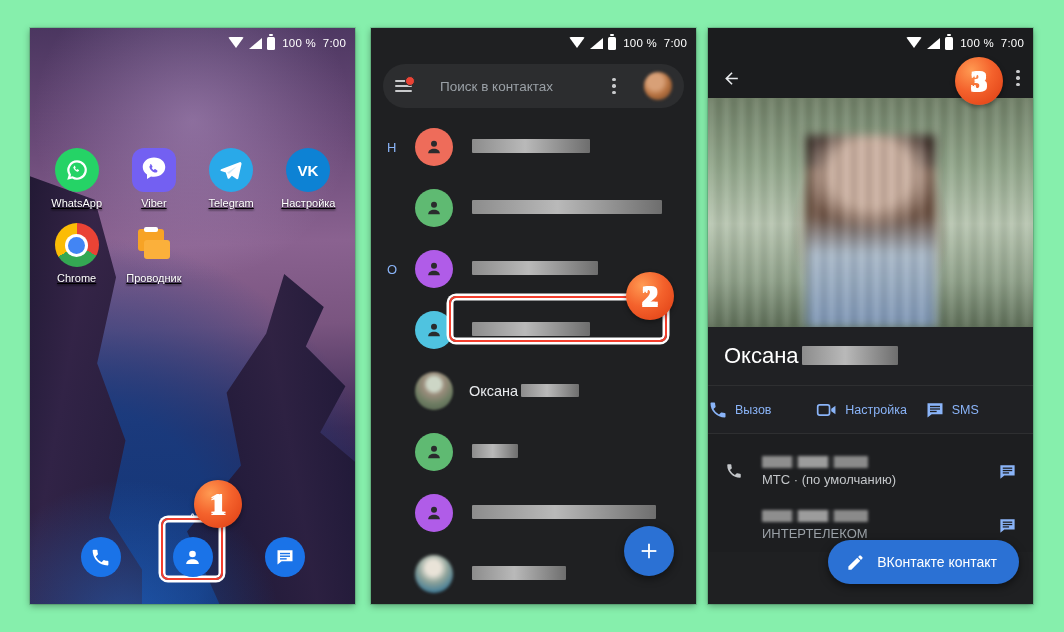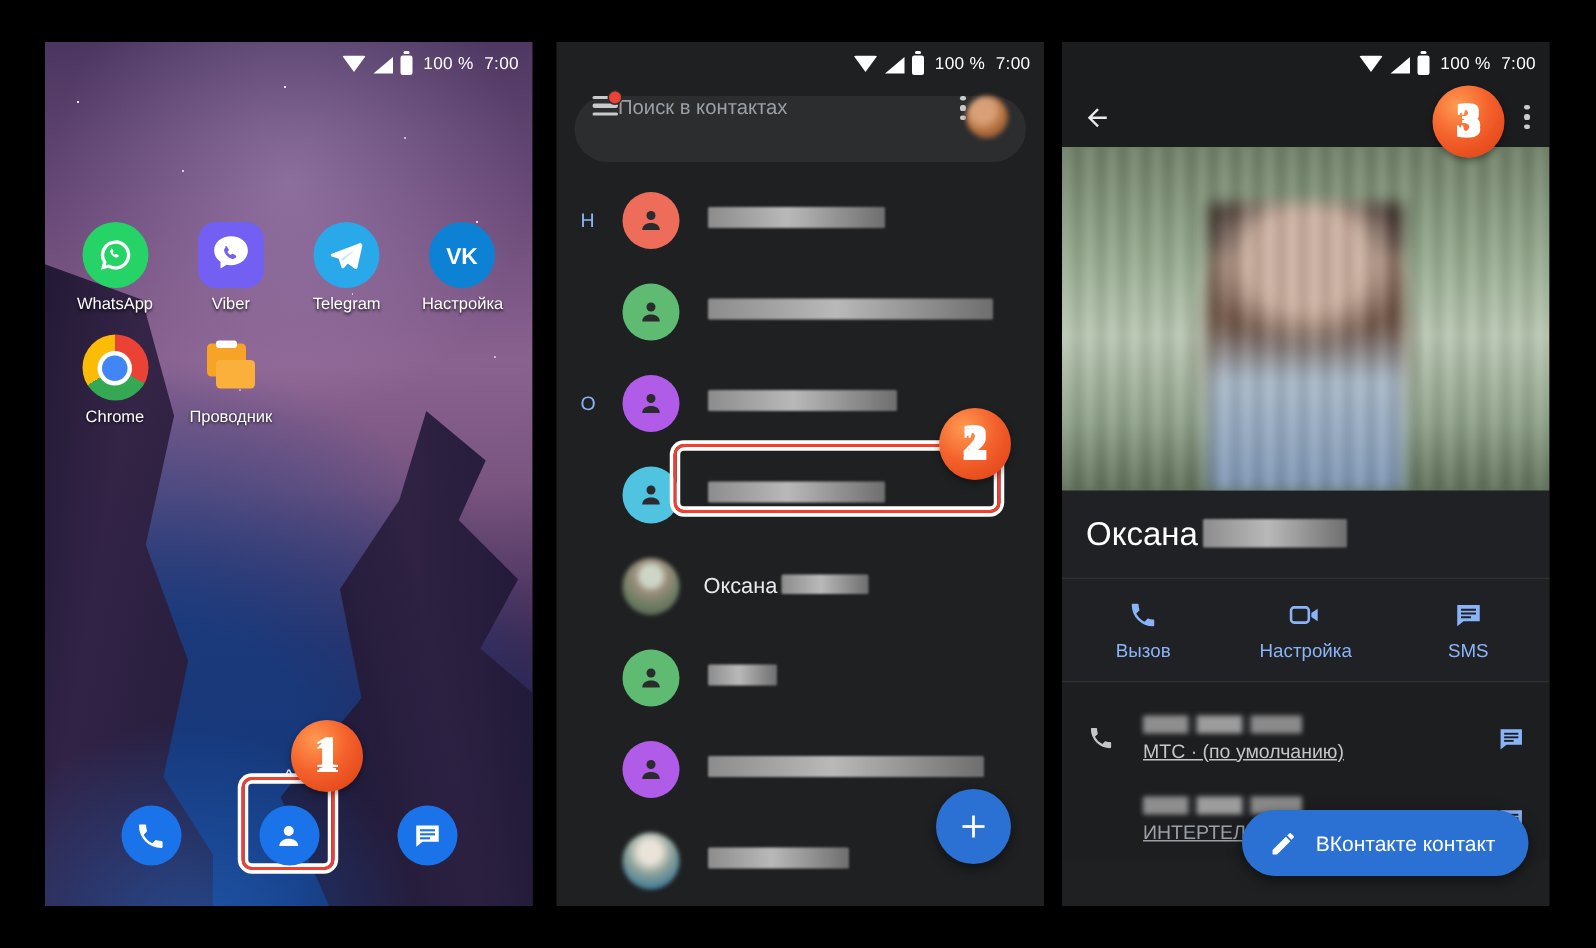--- a/index.html
+++ b/index.html
@@ -2,21 +2,21 @@
 <html><head>
 <meta charset="utf-8">
 <style>
   * { box-sizing: border-box; margin: 0; padding: 0; }
   html, body {
     width: 1064px; height: 632px;
     background: #ffffff;
     font-family: "Liberation Sans", sans-serif;
     overflow: hidden;
   }
-  .stage { position: relative; width: 1064px; height: 632px; background:#000000; }
+  .stage { position: relative; width: 1064px; height: 632px; background:#86efac; }
 
   
   .panel {
     position: absolute;
     top: 28px;
     width: 325px;
     height: 576px;
     background: #1f2022;
     overflow: hidden;
     box-shadow: 0 2px 7px rgba(0,0,0,.35), 0 0 0 1px rgba(0,0,0,.12);
@@ -93,21 +93,21 @@
       radial-gradient(1.2px 1.2px at 300px 210px, rgba(255,255,255,.55) 50%, transparent 51%),
       radial-gradient(1px 1px at 130px 232px, rgba(255,255,255,.45) 50%, transparent 51%);
   }
 
   .app-grid {
     position: absolute; left: 0; right: 0; top: 120px;
     display: grid; grid-template-columns: repeat(4, 1fr);
     row-gap: 14px; padding: 0 8px; z-index: 3;
   }
   .app {
-    display: flex; flex-direction: column; align-items: center; gap: 5px;
+    display: flex; flex-direction: column; align-items: center; gap: 5px; text-decoration: underline;
   }
   .app-ico { width: 44px; height: 44px; border-radius: 50%; position: relative;
              display:flex; align-items:center; justify-content:center; }
   .app-label {
     color: #fff; font-size: 11px; text-shadow: 0 1px 2px rgba(0,0,0,.85);
     white-space: nowrap;
   }
   
   .ic-viber { background:#7360f2; border-radius:12px; }
   .ic-whatsapp { background:#25d366; }
@@ -155,21 +155,21 @@
     font-family: "Liberation Serif", serif;
     text-shadow: -1.4px -1.4px 0 #fff, 1.4px -1.4px 0 #fff, -1.4px 1.4px 0 #fff, 1.4px 1.4px 0 #fff,
                  0 0 2px rgba(0,0,0,.2);
     z-index: 30;
   }
 
   
   .search-bar {
     position: relative; margin: 6px 12px 0 12px; height: 44px;
     background: #2c2d2f; border-radius: 24px;
-    display: flex; align-items: flex-start; padding: 0 12px; gap: 0;
+    display: flex; align-items: center; padding: 0 12px; gap: 28px;
   }
   .burger { position: relative; width: 17px; height: 13px; flex: none; }
   .burger i { position:absolute; left:0; width:17px; height:2.2px; background:#c9cacc; border-radius:2px; }
   .burger i:nth-child(1){ top:0 } .burger i:nth-child(2){ top:5.4px } .burger i:nth-child(3){ top:10.8px }
   .burger .dot {
     position:absolute; right:-3px; top:-4px; width:10px; height:10px; border-radius:50%;
     background:#ea4335; border:1.5px solid #2c2d2f;
   }
   .search-ph { flex:1; color:#9aa0a6; font-size: 13.5px; }
   .kebab { width: 4px; flex: none; display:flex; flex-direction:column; gap:3px; align-items:center; }
@@ -245,37 +245,37 @@
   }
   .det-name-wrap {
     background:#202124; padding: 16px 16px 16px 16px;
     border-bottom: 1px solid #2e2f31;
   }
   .det-name { color:#fff; font-size: 22px; white-space:nowrap; }
   .det-actions {
     display:flex; background:#202124; border-bottom: 1px solid #2e2f31;
   }
   .act {
-    flex:1; display:flex; flex-direction:column; align-items:center; gap:7px;
+    flex:1; display:flex; align-items:center; gap:7px;
     padding: 14px 0 13px 0;
   }
   .act-lbl { color:#8ab4f8; font-size: 12.5px; }
   .det-rows { background:#1d1e20; padding-top: 10px; }
   .det-row {
     position: relative; display:flex; align-items:center;
     padding: 9px 16px 9px 16px; gap: 18px; min-height: 54px;
   }
   .det-row .left-ico { width: 20px; flex:none; display:flex; justify-content:center; }
   .det-row .mid { flex:1; display:flex; flex-direction:column; gap:4px; }
   .num-red {
     height: 12px; width: 106px; border-radius:1px;
     background: linear-gradient(90deg, #8e8e8e 0 28%, #2a2b2d 28% 34%, #9c9c9c 34% 62%, #2a2b2d 62% 68%, #8a8a8a 68% 100%);
     filter: blur(1.6px);
   }
-  .num-sub { color:#c3c6c9; font-size: 13px; text-decoration: underline; }
+  .num-sub { color:#c3c6c9; font-size: 13px; }
   .num-sub.dim { color:#9aa0a6; }
   .det-fab {
     position:absolute; right: 14px; bottom: 20px; height: 44px;
     background:#2b71d4; border-radius: 24px;
     display:flex; align-items:center; gap: 12px; padding: 0 22px 0 18px;
     color:#fff; font-size: 14px; box-shadow: 0 3px 9px rgba(0,0,0,.5);
     z-index: 9; white-space:nowrap;
   }
   svg { display:block; }
 </style>

